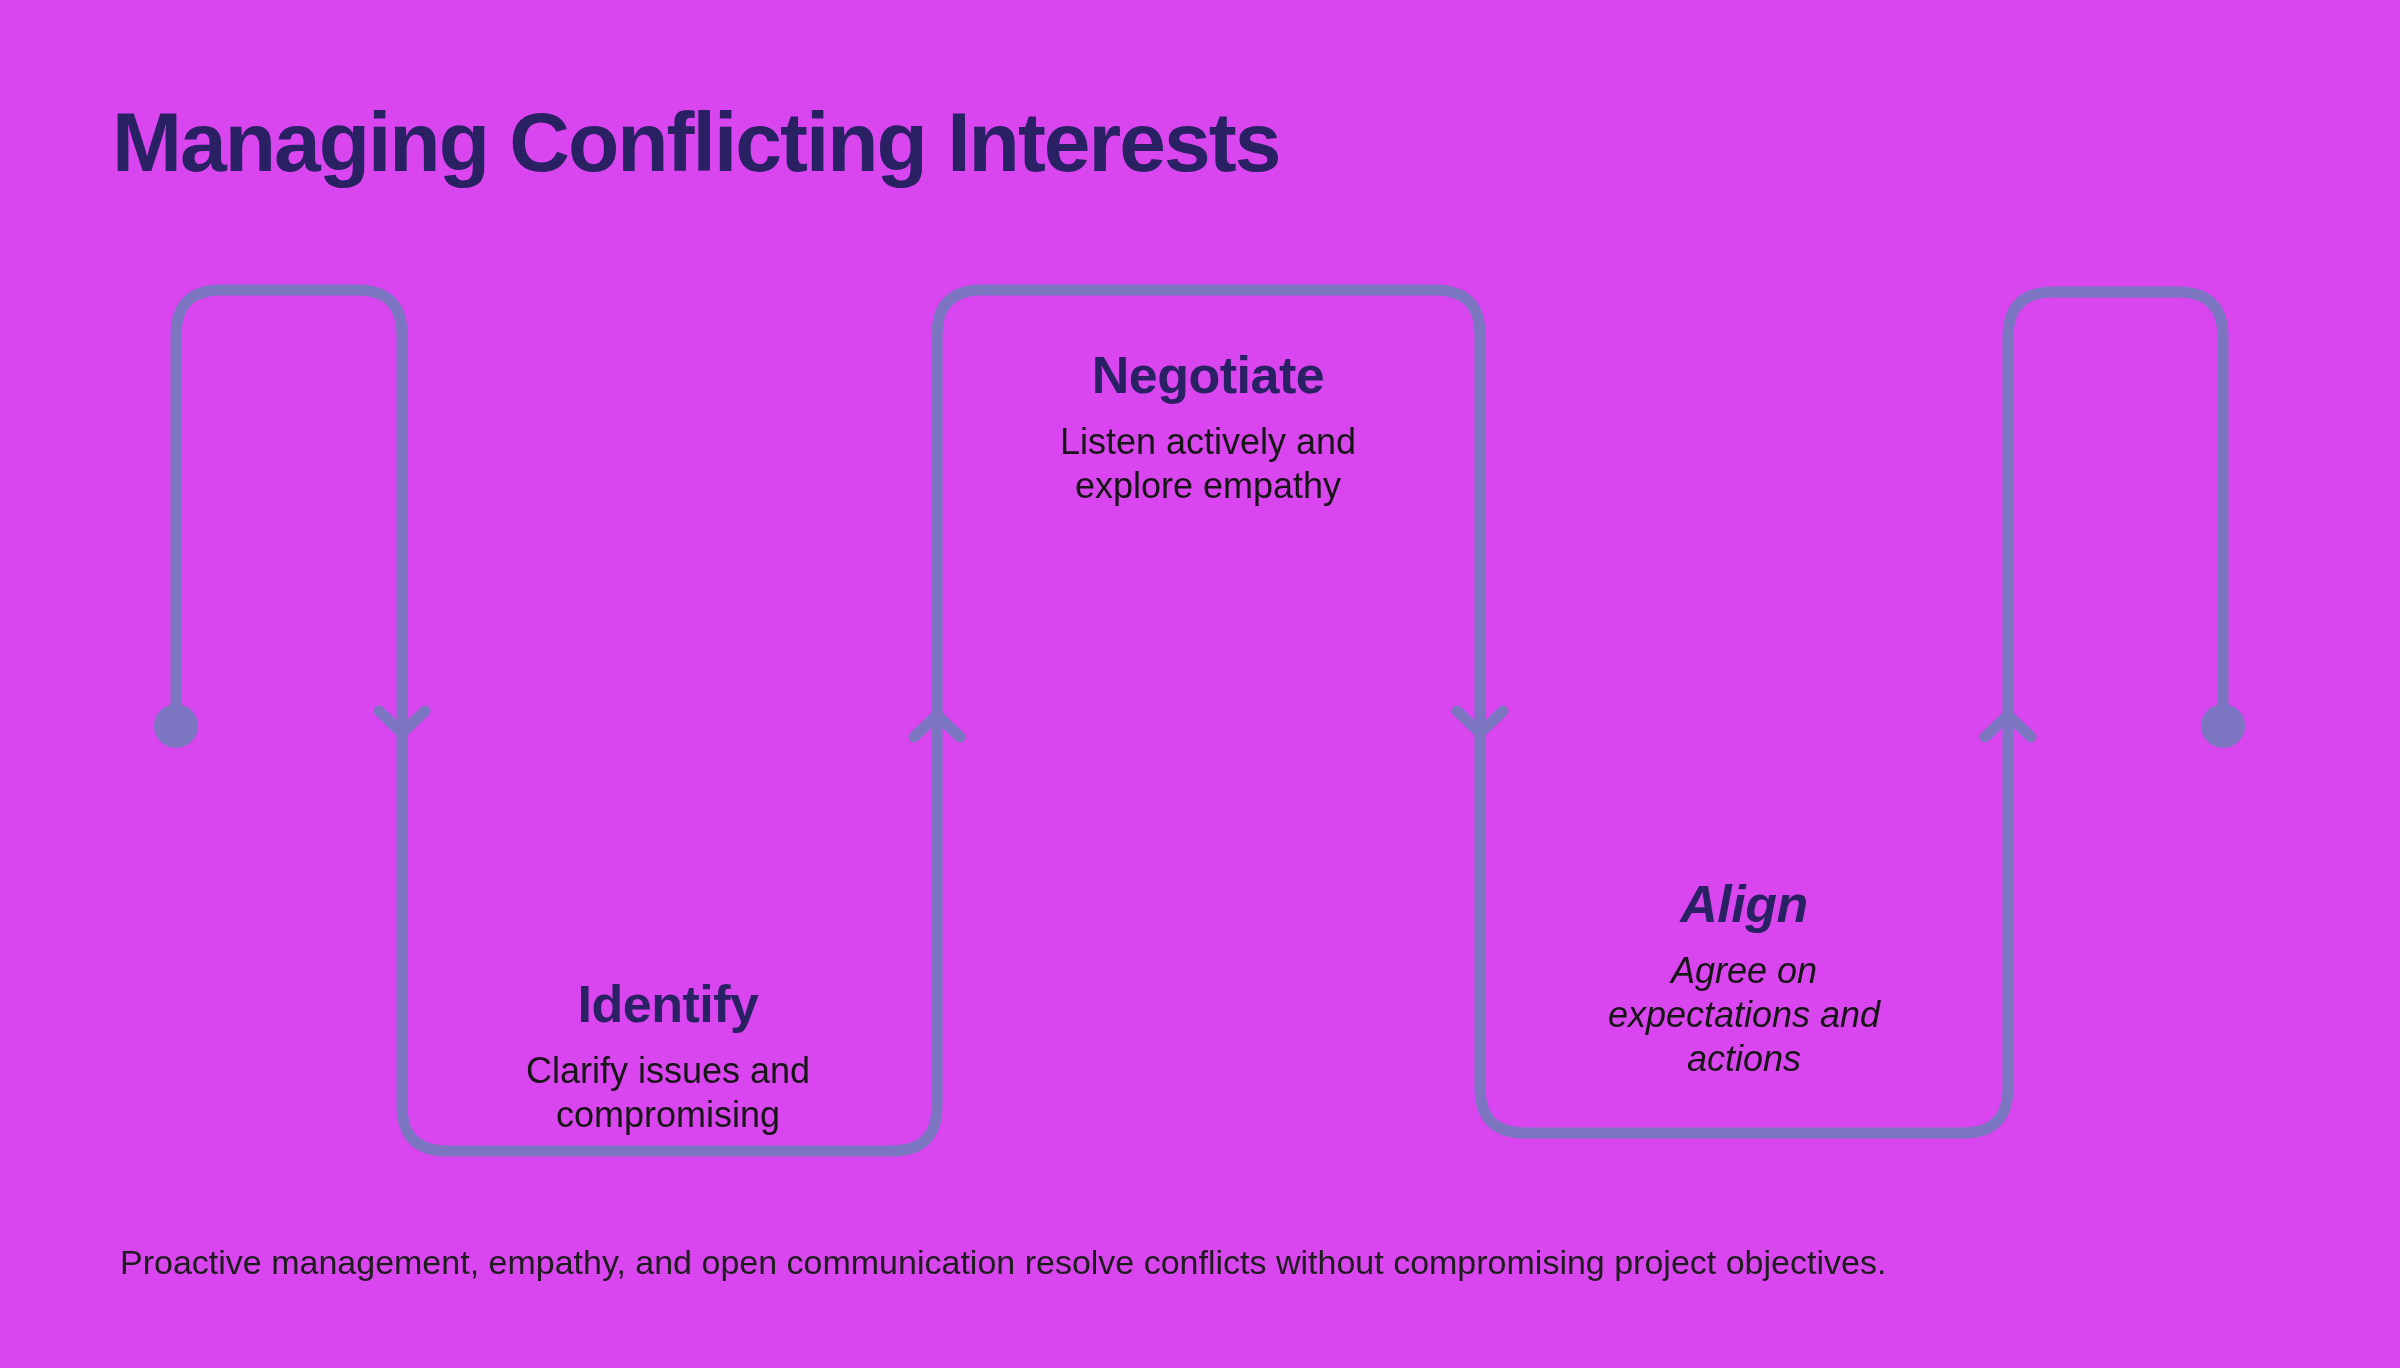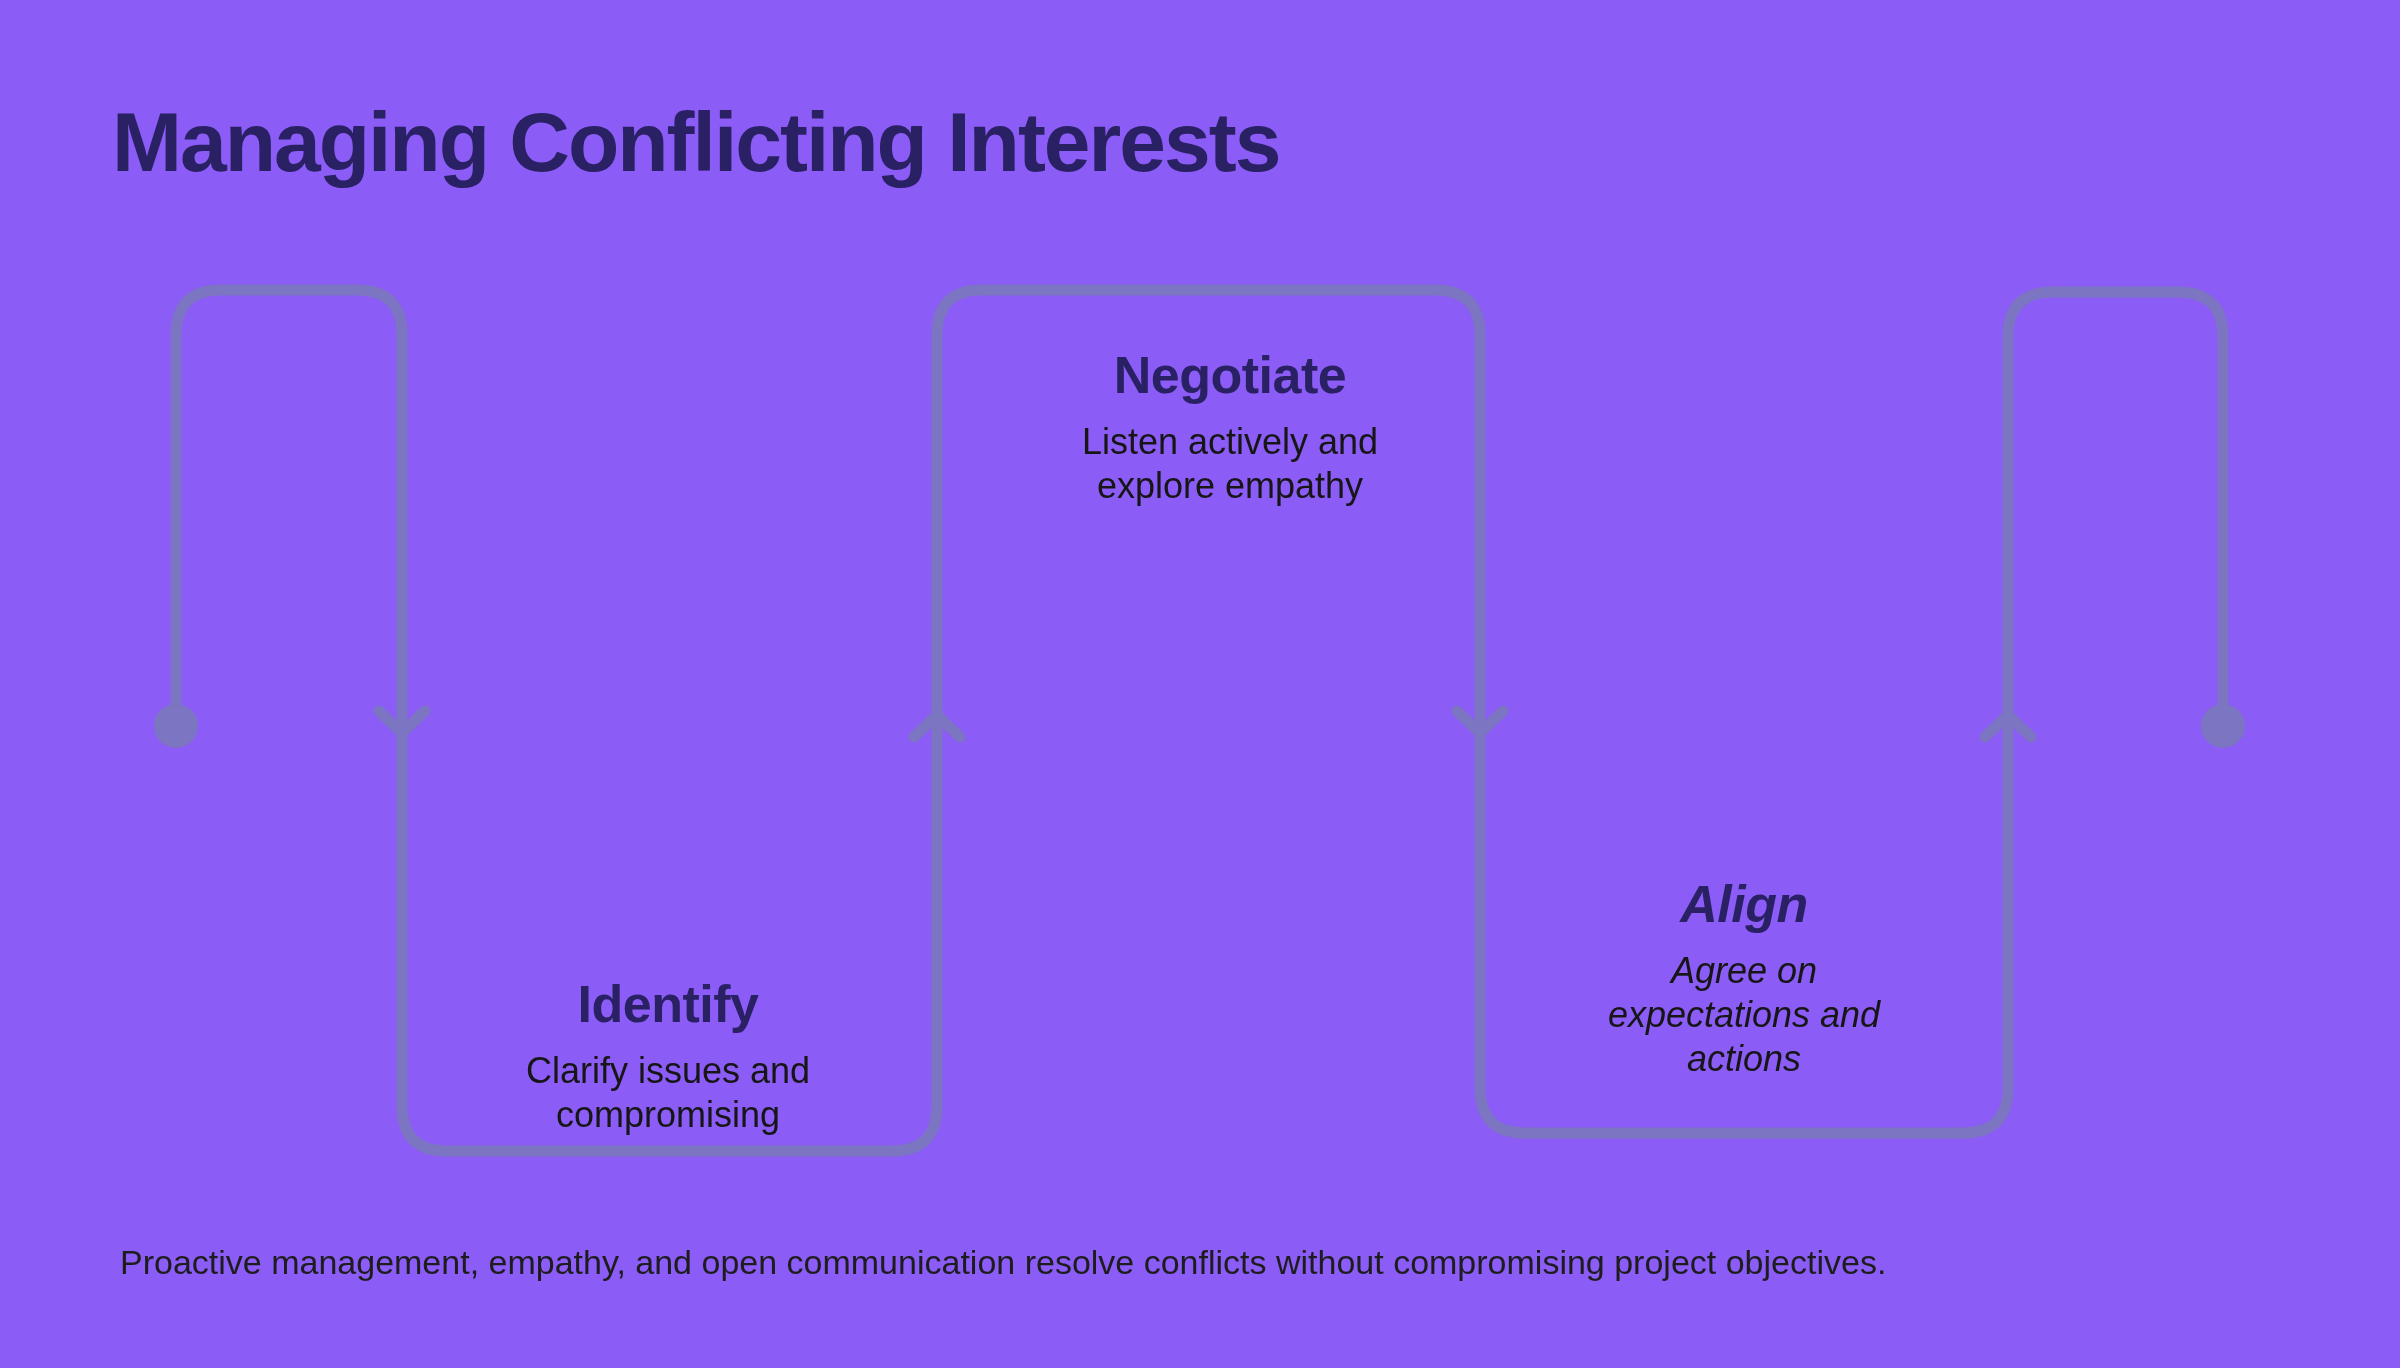--- a/index.html
+++ b/index.html
@@ -1,37 +1,37 @@
 <!DOCTYPE html>
 <html><head>
 <meta charset="utf-8">
 <style>
   * { margin: 0; padding: 0; box-sizing: border-box; }
   html, body { width: 2400px; height: 1368px; background: #ffffff; }
   body { font-family: "Liberation Sans", "DejaVu Sans", sans-serif; overflow: hidden; }
-  .canvas { position: relative; width: 2400px; height: 1368px; background: #8b5cf6; }
+  .canvas { position: relative; width: 2400px; height: 1368px; background: #d946ef; }
 
   .page-title {
     position: absolute; left: 112px; top: 96px;
     font-size: 84px; font-weight: 700; letter-spacing: -2px;
     color: #2a2164; line-height: 1.1; white-space: nowrap;
   }
 
   .flow-svg { position: absolute; left: 0; top: 0; width: 2400px; height: 1368px; }
 
   .step { position: absolute; width: 540px; text-align: center; }
   .step-title {
     font-size: 52px; font-weight: 700; letter-spacing: -0.5px;
     color: #2a2164; line-height: 65px;
   }
   .step-desc {
     margin: 12px auto 0 auto;
     font-size: 36px; color: #161616; line-height: 44px;
   }
-  .step-negotiate { left: 960px; top: 343px; }
+  .step-negotiate { left: 938px; top: 343px; }
   .step-negotiate .step-desc { max-width: 370px; }
   .step-identify { left: 398px; top: 972px; }
   .step-identify .step-desc { max-width: 350px; }
   .step-align { left: 1474px; top: 872px; font-style: italic; }
   .step-align .step-desc { max-width: 300px; }
 
   .footnote {
     position: absolute; left: 120px; top: 1240px;
     font-size: 34px; color: #1d1d1d; line-height: 1.3; white-space: nowrap;
   }

